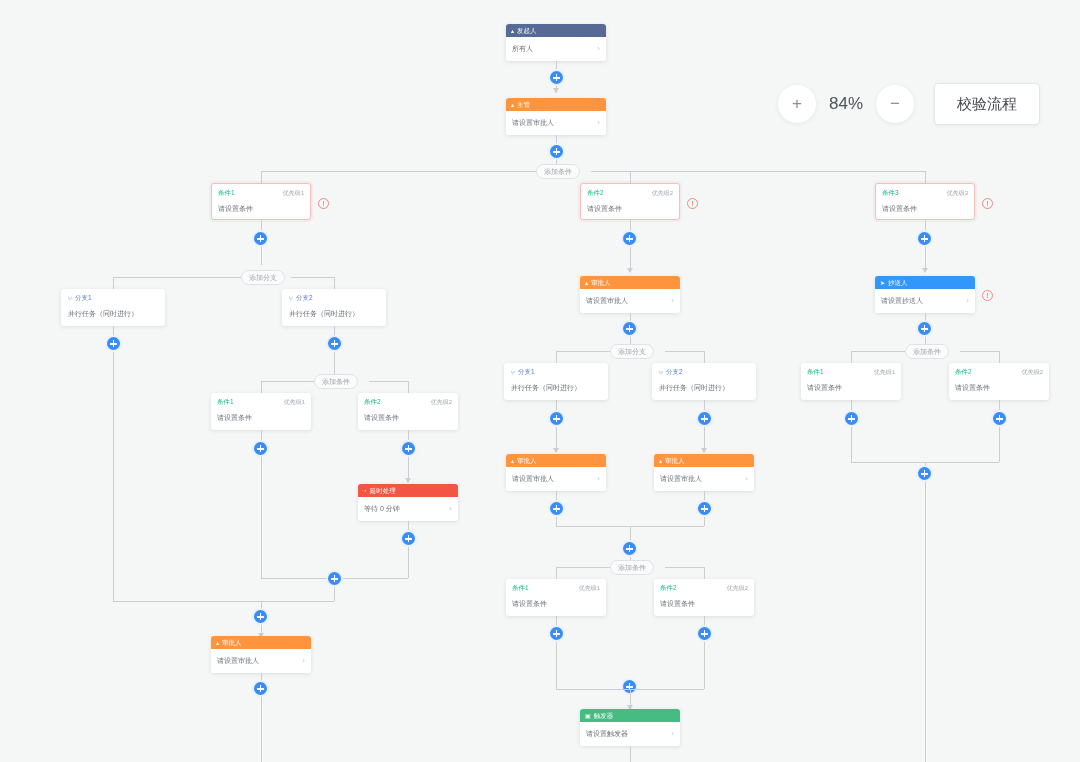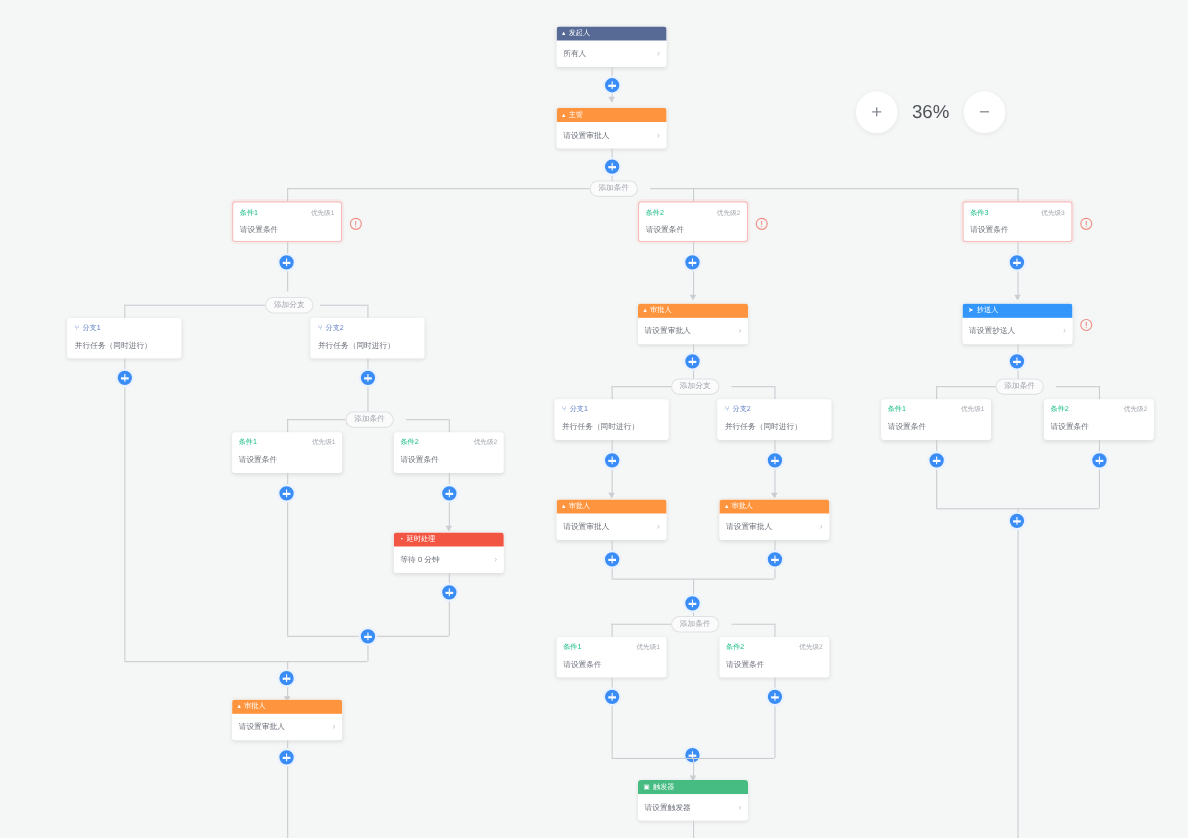--- a/index.html
+++ b/index.html
@@ -112,22 +112,23 @@
     box-shadow: 0 1px 4px rgba(0,0,0,0.05);
   }
 </style>
 </head>
 <body>
 
 <div id="canvas">
 
   <div class="toolbar" style="left:778px; top:83px;">
     <button class="zbtn">+</button>
-    <span class="zlevel">36%</span>
+    <span class="zlevel">84%</span>
     <button class="zbtn">−</button>
+    <button class="validate-btn">校验流程</button>
   </div>
 
   <div class="node" style="left:506px; top:24px;">
     <div class="node-head h-initiator">
       <span class="hicon">▴</span>
       <span>发起人</span>
     </div>
     <div class="node-body">
       <span>所有人</span>
       <span class="chev">›</span>

